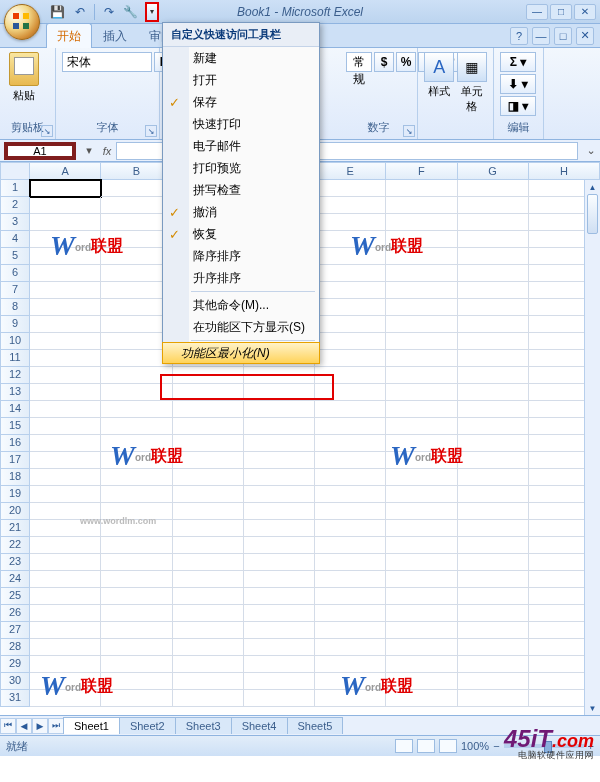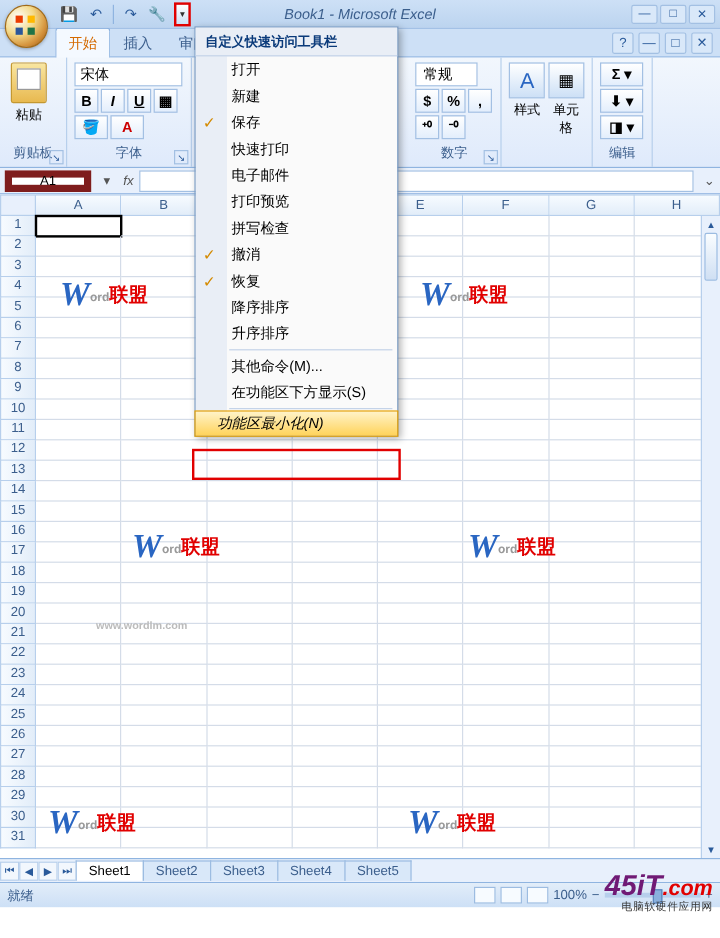--- a/index.html
+++ b/index.html
@@ -22,28 +22,28 @@
 .tab { padding: 4px 10px; font-size: 12px; color:#3b5e8c; cursor:pointer; border:1px solid transparent; border-bottom:none;}
 .tab.active { background:#f4f9ff; border-color:#8fb4e0; border-radius:3px 3px 0 0; color:#d46a00;}
 .tabs-right{margin-left:auto;display:flex;gap:4px;padding-right:6px;}
 .tabs-right div{width:18px;height:18px;display:flex;align-items:center;justify-content:center;font-size:11px;color:#2a5a9a;background:#d9e8f9;border:1px solid #a3c0e3;border-radius:2px;}
 .ribbon { height: 92px; background: linear-gradient(#f2f7fd,#dfeafb); display:flex; border-bottom:1px solid #8fb4e0; position:relative;}
 .ribbon-group{border-right:1px solid #b7cfec; padding:4px 6px; display:flex; flex-direction:column; justify-content:space-between; position:relative;}
 .group-label{font-size:11px;color:#3b5e8c;text-align:center;padding-top:2px;}
 .paste-big{width:36px;text-align:center;}
 .paste-icon{width:30px;height:34px;background:linear-gradient(#f9e6a0,#e8b950);border:1px solid #c49831;border-radius:2px;margin:0 auto 2px;position:relative;}
 .paste-icon::after{content:"";position:absolute;top:4px;left:4px;right:4px;height:16px;background:#fff;border:1px solid #999;}
-.font-box{display:flex;flex-direction:column;gap:2px;}
+.font-box{display:flex;gap:2px;}
 .font-row{display:flex;gap:2px;}
 .font-name{width:90px;height:20px;border:1px solid #a3c0e3;background:#fff;font-size:12px;padding:1px 4px;}
 .btn-sq{width:20px;height:20px;border:1px solid #a3c0e3;background:linear-gradient(#fff,#e3eefc);display:flex;align-items:center;justify-content:center;font-size:12px;font-weight:bold;}
 .dd-combo{height:20px;border:1px solid #a3c0e3;background:#fff;font-size:12px;padding:1px 6px;}
 .dialog-launcher{position:absolute;right:2px;bottom:2px;width:12px;height:12px;border:1px solid #a3c0e3;font-size:8px;display:flex;align-items:center;justify-content:center;color:#2a5a9a;}
 .formula-bar{height:22px;background:#e8f0fc;border-bottom:1px solid #8fb4e0;display:flex;align-items:center;}
-.namebox{width:72px;height:18px;border:6px solid #7f1d1d;background:#fff;margin:0 4px;font-size:11px;text-align:center;display:flex;align-items:center;justify-content:center;}
+.namebox{width:72px;height:18px;border:4px solid #7f1d1d;background:#fff;margin:0 4px;font-size:11px;text-align:center;display:flex;align-items:center;justify-content:center;}
 .fb-btn{width:18px;height:18px;display:flex;align-items:center;justify-content:center;font-size:11px;color:#555;}
 .fx-input{flex:1;height:18px;border:1px solid #a3c0e3;background:#fff;margin-right:4px;}
 .grid-wrap{position:relative;height:554px;overflow:hidden;border-bottom:1px solid #8fb4e0;}
 .colheads{display:flex;height:18px;}
 .corner{width:30px;background:#e8f0fc;border:1px solid #b7cfec;}
 .colhead{flex:1;min-width:71px;background:linear-gradient(#f7fbff,#e2edf9);border:1px solid #b7cfec;border-left:none;text-align:center;font-size:11px;color:#3b5e8c;line-height:16px;}
 .rows{}
 .row{display:flex;height:17px;}
 .rowhead{width:30px;background:linear-gradient(90deg,#f7fbff,#e2edf9);border:1px solid #b7cfec;border-top:none;text-align:center;font-size:11px;color:#3b5e8c;line-height:15px;}
 .cell{flex:1;min-width:71px;border-right:1px solid #d4dce8;border-bottom:1px solid #d4dce8;}
@@ -56,21 +56,21 @@
 .navbtn{width:16px;height:16px;display:flex;align-items:center;justify-content:center;font-size:9px;color:#2a5a9a;border:1px solid #b7cfec;background:#f2f7fd;}
 .sheettab{padding:2px 10px;font-size:11px;background:#fff;border:1px solid #9cbce1;border-bottom:none;margin-left:-1px;}
 .sheettab.active{background:#fff;font-weight:normal;}
 .sheettab.inactive{background:#d9e8f9;color:#3b5e8c;}
 .status{height:20px;background:linear-gradient(#e2edf9,#cde0f6);display:flex;align-items:center;padding:0 6px;font-size:11px;color:#3b5e8c;}
 .status .zoom{margin-left:auto;display:flex;align-items:center;gap:4px;}
 .viewbtn{width:18px;height:14px;border:1px solid #9cbce1;background:#f7fbff;}
 .slider{width:80px;height:4px;background:#b7cfec;position:relative;}
 .slider::after{content:"";position:absolute;left:50%;top:-3px;width:6px;height:10px;background:#8ab0dd;border:1px solid #5b86bd;}
 
-.qat-menu{position:absolute;left:162px;top:22px;width:170px;background:linear-gradient(90deg,#e9eef6 0,#e9eef6 26px,#fafafa 26px);border:1px solid #7a9ac0;box-shadow:2px 2px 6px rgba(0,0,0,.3);z-index:100;}
+.qat-menu{position:absolute;left:162px;top:22px;width:158px;background:linear-gradient(90deg,#e9eef6 0,#e9eef6 26px,#fafafa 26px);border:1px solid #7a9ac0;box-shadow:2px 2px 6px rgba(0,0,0,.3);z-index:100;}
 .menu-title{font-size:11px;font-weight:bold;padding:4px 8px;color:#0a3a7a;background:#e9eef6;border-bottom:1px solid #c4d3e8;}
 .menu-item{height:22px;display:flex;align-items:center;font-size:12px;padding-left:30px;position:relative;cursor:pointer;}
 .menu-item .chk{position:absolute;left:6px;color:#d48a00;font-size:13px;}
 .menu-sep{height:1px;background:#c4d3e8;margin:2px 4px 2px 28px;}
 .menu-item.highlight{background:linear-gradient(#fff3c9,#ffd35a);border:1px solid #e6a100;margin:-1px;padding-left:18px;font-style:italic;}
 .menu-outline{position:absolute;left:160px;top:374px;width:174px;height:26px;border:2px solid #e10000;z-index:101;pointer-events:none;}
 
 .wm{position:absolute;font-size:16px;font-weight:bold;pointer-events:none;display:flex;align-items:center;}
 .wm .w{color:#2a66c2;font-size:28px;font-family:Georgia,serif;font-style:italic;}
 .wm .ord{color:#999;font-size:10px;}
@@ -587,24 +587,24 @@
     <span>−</span>
     <div class="slider"></div>
     <span>+</span>
   </div>
 </div>
 
 <div class="qat-menu">
   <div class="menu-title">自定义快速访问工具栏</div>
   <div id="menu-items">
       <div class="menu-item">
+        <span>新建</span>
+      </div>
+      <div class="menu-item">
         <span>打开</span>
-      </div>
-      <div class="menu-item">
-        <span>新建</span>
       </div>
       <div class="menu-item">
         <span class="chk">✓</span>
         <span>保存</span>
       </div>
       <div class="menu-item">
         <span>快速打印</span>
       </div>
       <div class="menu-item">
         <span>电子邮件</span>

